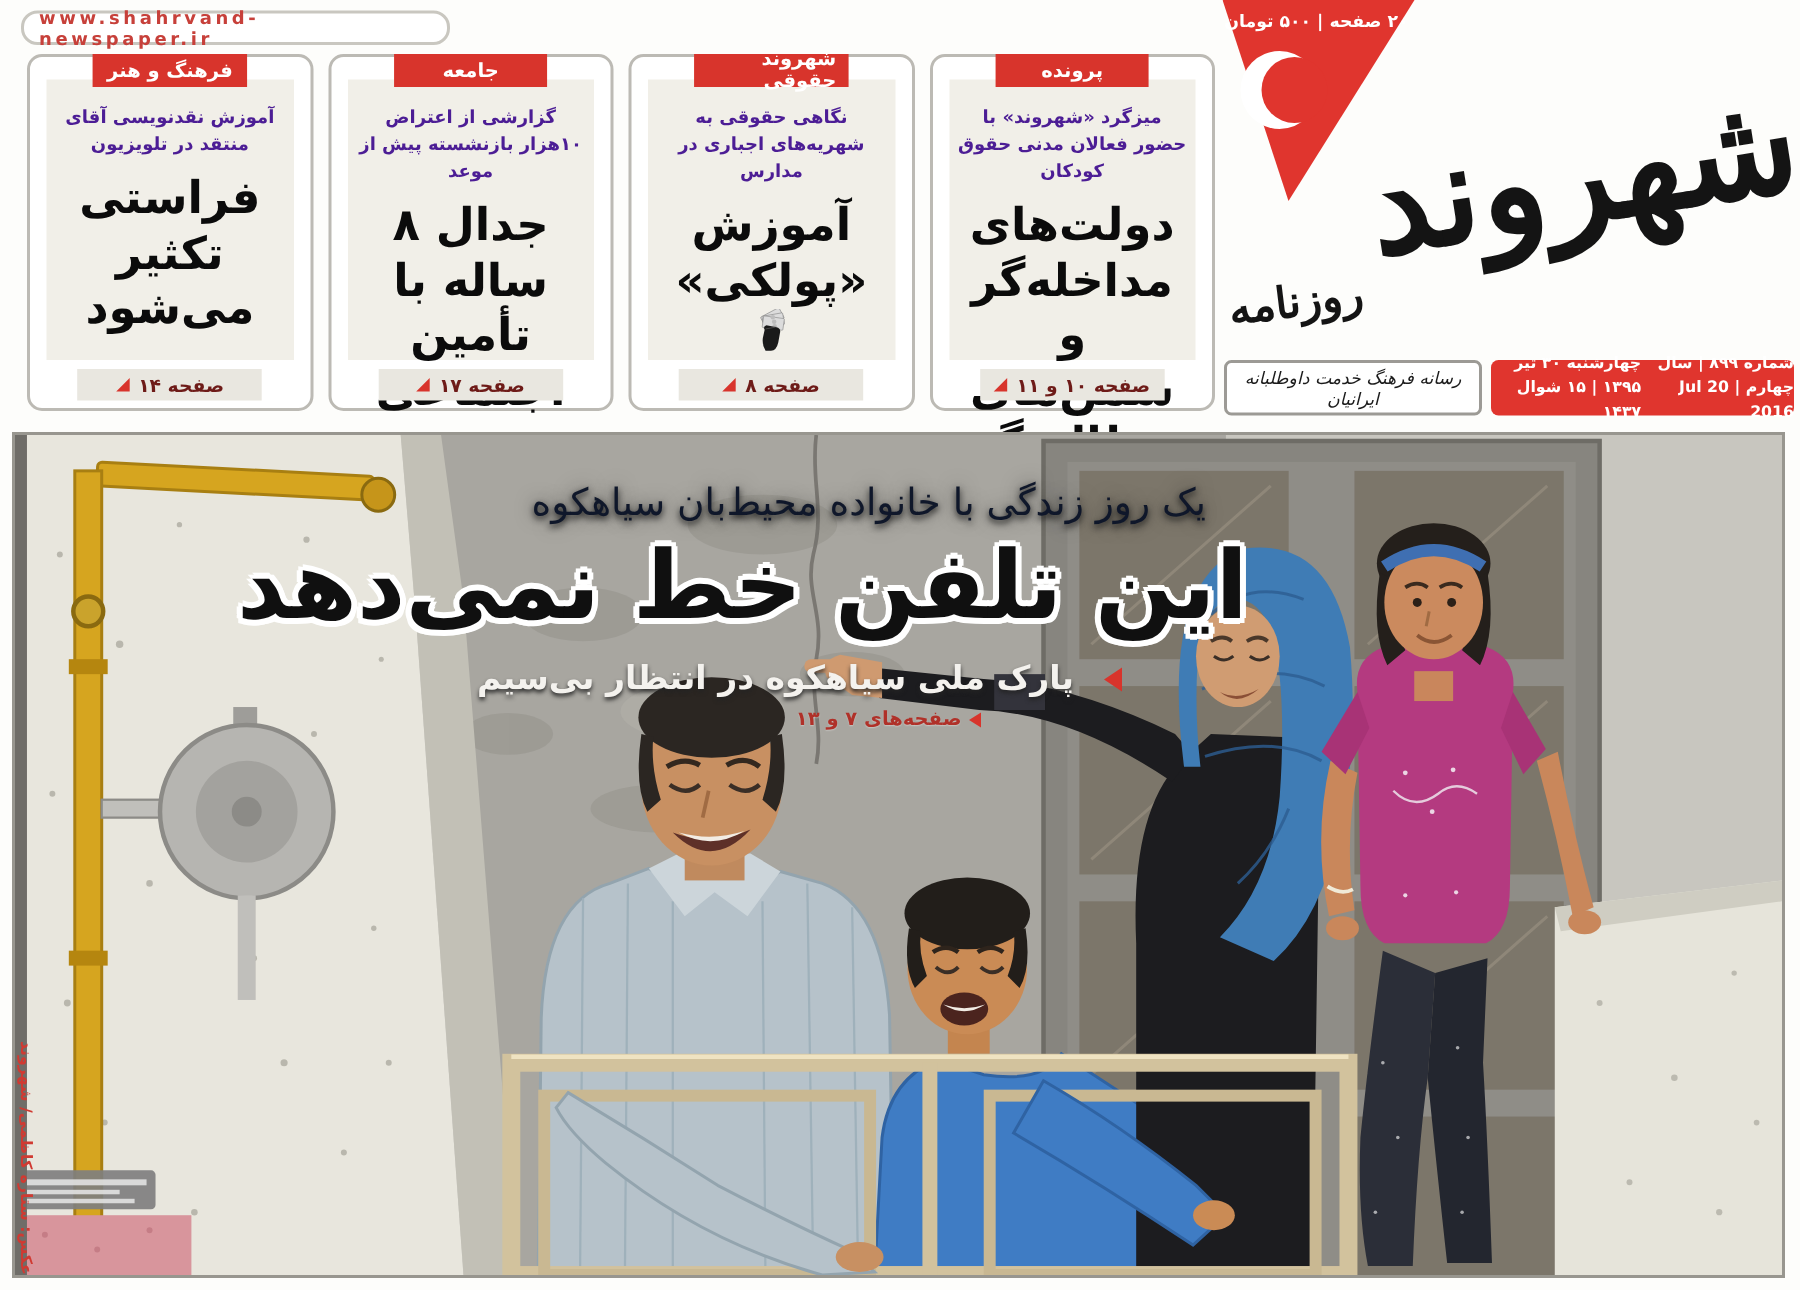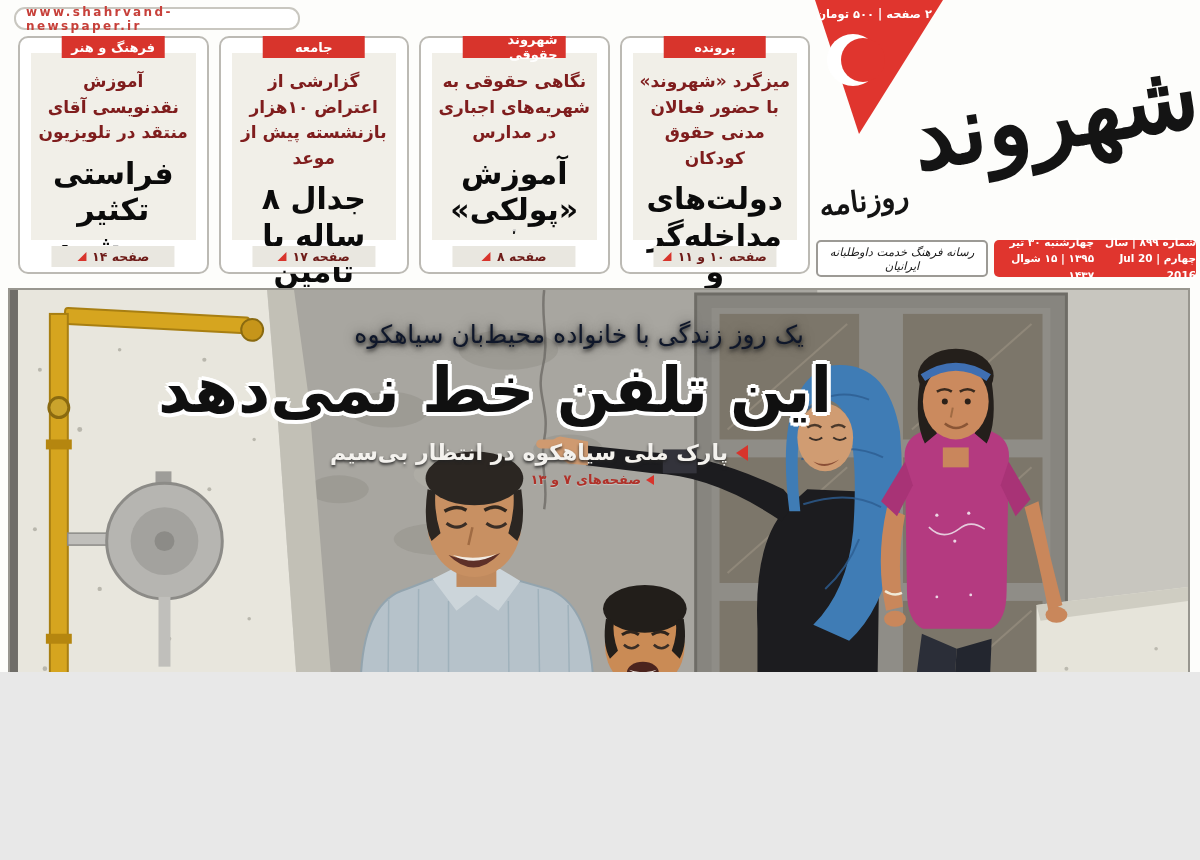--- a/index.html
+++ b/index.html
@@ -1,16 +1,16 @@
 <!DOCTYPE html>
 <html lang="fa"><head>
 <meta charset="utf-8">
 <style>
   html,body{margin:0;padding:0;background:#e8e8e8;}
-  .page{position:relative;width:1200px;height:672px;background:#fdfdfb;overflow:hidden;
+  .page{position:relative;width:1200px;height:860px;background:#fdfdfb;overflow:hidden;
         font-family:"DejaVu Sans","Liberation Sans",sans-serif;margin:0 auto;}
   
   .url-pill{position:absolute;left:14px;top:7px;width:262px;height:19px;border:2px solid #c9c7c0;
             border-radius:11px;background:#fff;color:#c7403a;font-size:12px;font-weight:bold;
             letter-spacing:2.4px;display:flex;align-items:center;padding:0 10px;}
   
   .pennant{position:absolute;left:815px;top:0;}
   .pages-price{position:absolute;left:817px;top:7px;width:122px;text-align:center;color:#fff;
                font-size:11.5px;font-weight:bold;white-space:nowrap;}
   .logo{position:absolute;left:912px;top:2px;width:286px;height:228px;display:flex;align-items:center;
@@ -27,38 +27,38 @@
             border-radius:5px;color:#fff;display:flex;align-items:center;
             justify-content:center;font-size:10.5px;font-weight:bold;line-height:1.55;}
   
   .teasers{position:absolute;left:18px;top:36px;width:792px;height:238px;display:flex;gap:10px;}
   .teaser{flex:1;border:2px solid #bcbab4;border-radius:10px;position:relative;background:#fff;}
   .teaser-tab{position:absolute;top:-2px;left:50%;transform:translateX(-50%);min-width:55%;height:22px;
               background:#d8342c;color:#fff;font-size:13px;font-weight:bold;display:flex;
               align-items:center;justify-content:center;padding:0 8px;box-sizing:border-box;z-index:2;}
   .teaser-inner{position:absolute;top:15px;left:11px;right:11px;bottom:32px;background:#f1efe8;
                 text-align:center;display:flex;flex-direction:column;padding:16px 6px 6px;}
-  .teaser-kicker{font-size:17px;font-weight:bold;color:#7f1d1d;line-height:1.5;}
+  .teaser-kicker{font-size:12px;font-weight:bold;color:#4c1d95;line-height:1.5;}
   .teaser-headline{font-size:30px;font-weight:900;color:#0b0b0b;line-height:1.22;margin-top:10px;}
   .teaser-footer{position:absolute;bottom:5px;left:50%;transform:translateX(-50%);width:66%;height:21px;
                  background:#e9e7e0;display:flex;align-items:center;justify-content:center;gap:6px;
                  font-size:12.5px;font-weight:bold;color:#6e1b18;text-align:right;}
   .tri-corner{width:0;height:0;border-bottom:9px solid #d8342c;border-left:9px solid transparent;}
   .teaser-art{margin-top:auto;align-self:center;}
   
   .photo{position:absolute;left:8px;top:288px;width:1182px;height:564px;border:2px solid #98968f;
          box-sizing:border-box;overflow:hidden;background:#c8c6bf;}
   .photo svg{display:block;width:100%;height:100%;}
   .lead-kicker{position:absolute;top:30px;right:384px;color:#0f172a;font-size:25px;font-weight:normal;
                white-space:nowrap;text-shadow:0 2px 4px rgba(25,25,25,.95),0 0 12px rgba(25,25,25,.55);}
   .lead-headline{position:absolute;top:64px;right:356px;color:#101010;font-size:63px;font-weight:900;
                  white-space:nowrap;letter-spacing:-1px;
                  text-shadow:-3px -3px 0 #fff,3px -3px 0 #fff,-3px 3px 0 #fff,3px 3px 0 #fff,
                              0 -4px 0 #fff,0 4px 0 #fff,-4px 0 0 #fff,4px 0 0 #fff;}
-  .lead-sub{position:absolute;top:150px;right:440px;display:flex;align-items:center;gap:8px;
+  .lead-sub{position:absolute;top:150px;right:440px;display:flex;align-items:center;gap:20px;
             color:#f4f2ee;font-size:22px;font-weight:bold;white-space:nowrap;
             text-shadow:0 2px 3px rgba(35,35,35,.9);}
   .tri-left{width:0;height:0;border-top:8px solid transparent;border-bottom:8px solid transparent;
             border-right:12px solid #d8342c;}
   .tri-left.small{border-top-width:5px;border-bottom-width:5px;border-right-width:8px;}
   .lead-pages{position:absolute;top:182px;right:534px;display:flex;align-items:center;gap:5px;
               color:#b03129;font-size:13px;font-weight:bold;white-space:nowrap;
               text-shadow:0 1px 1px rgba(255,255,255,.35);}
   .photo-credit{position:absolute;left:1px;top:424px;height:136px;writing-mode:vertical-rl;
                 color:#d03a32;font-size:10.5px;font-weight:bold;white-space:nowrap;letter-spacing:.5px;}

